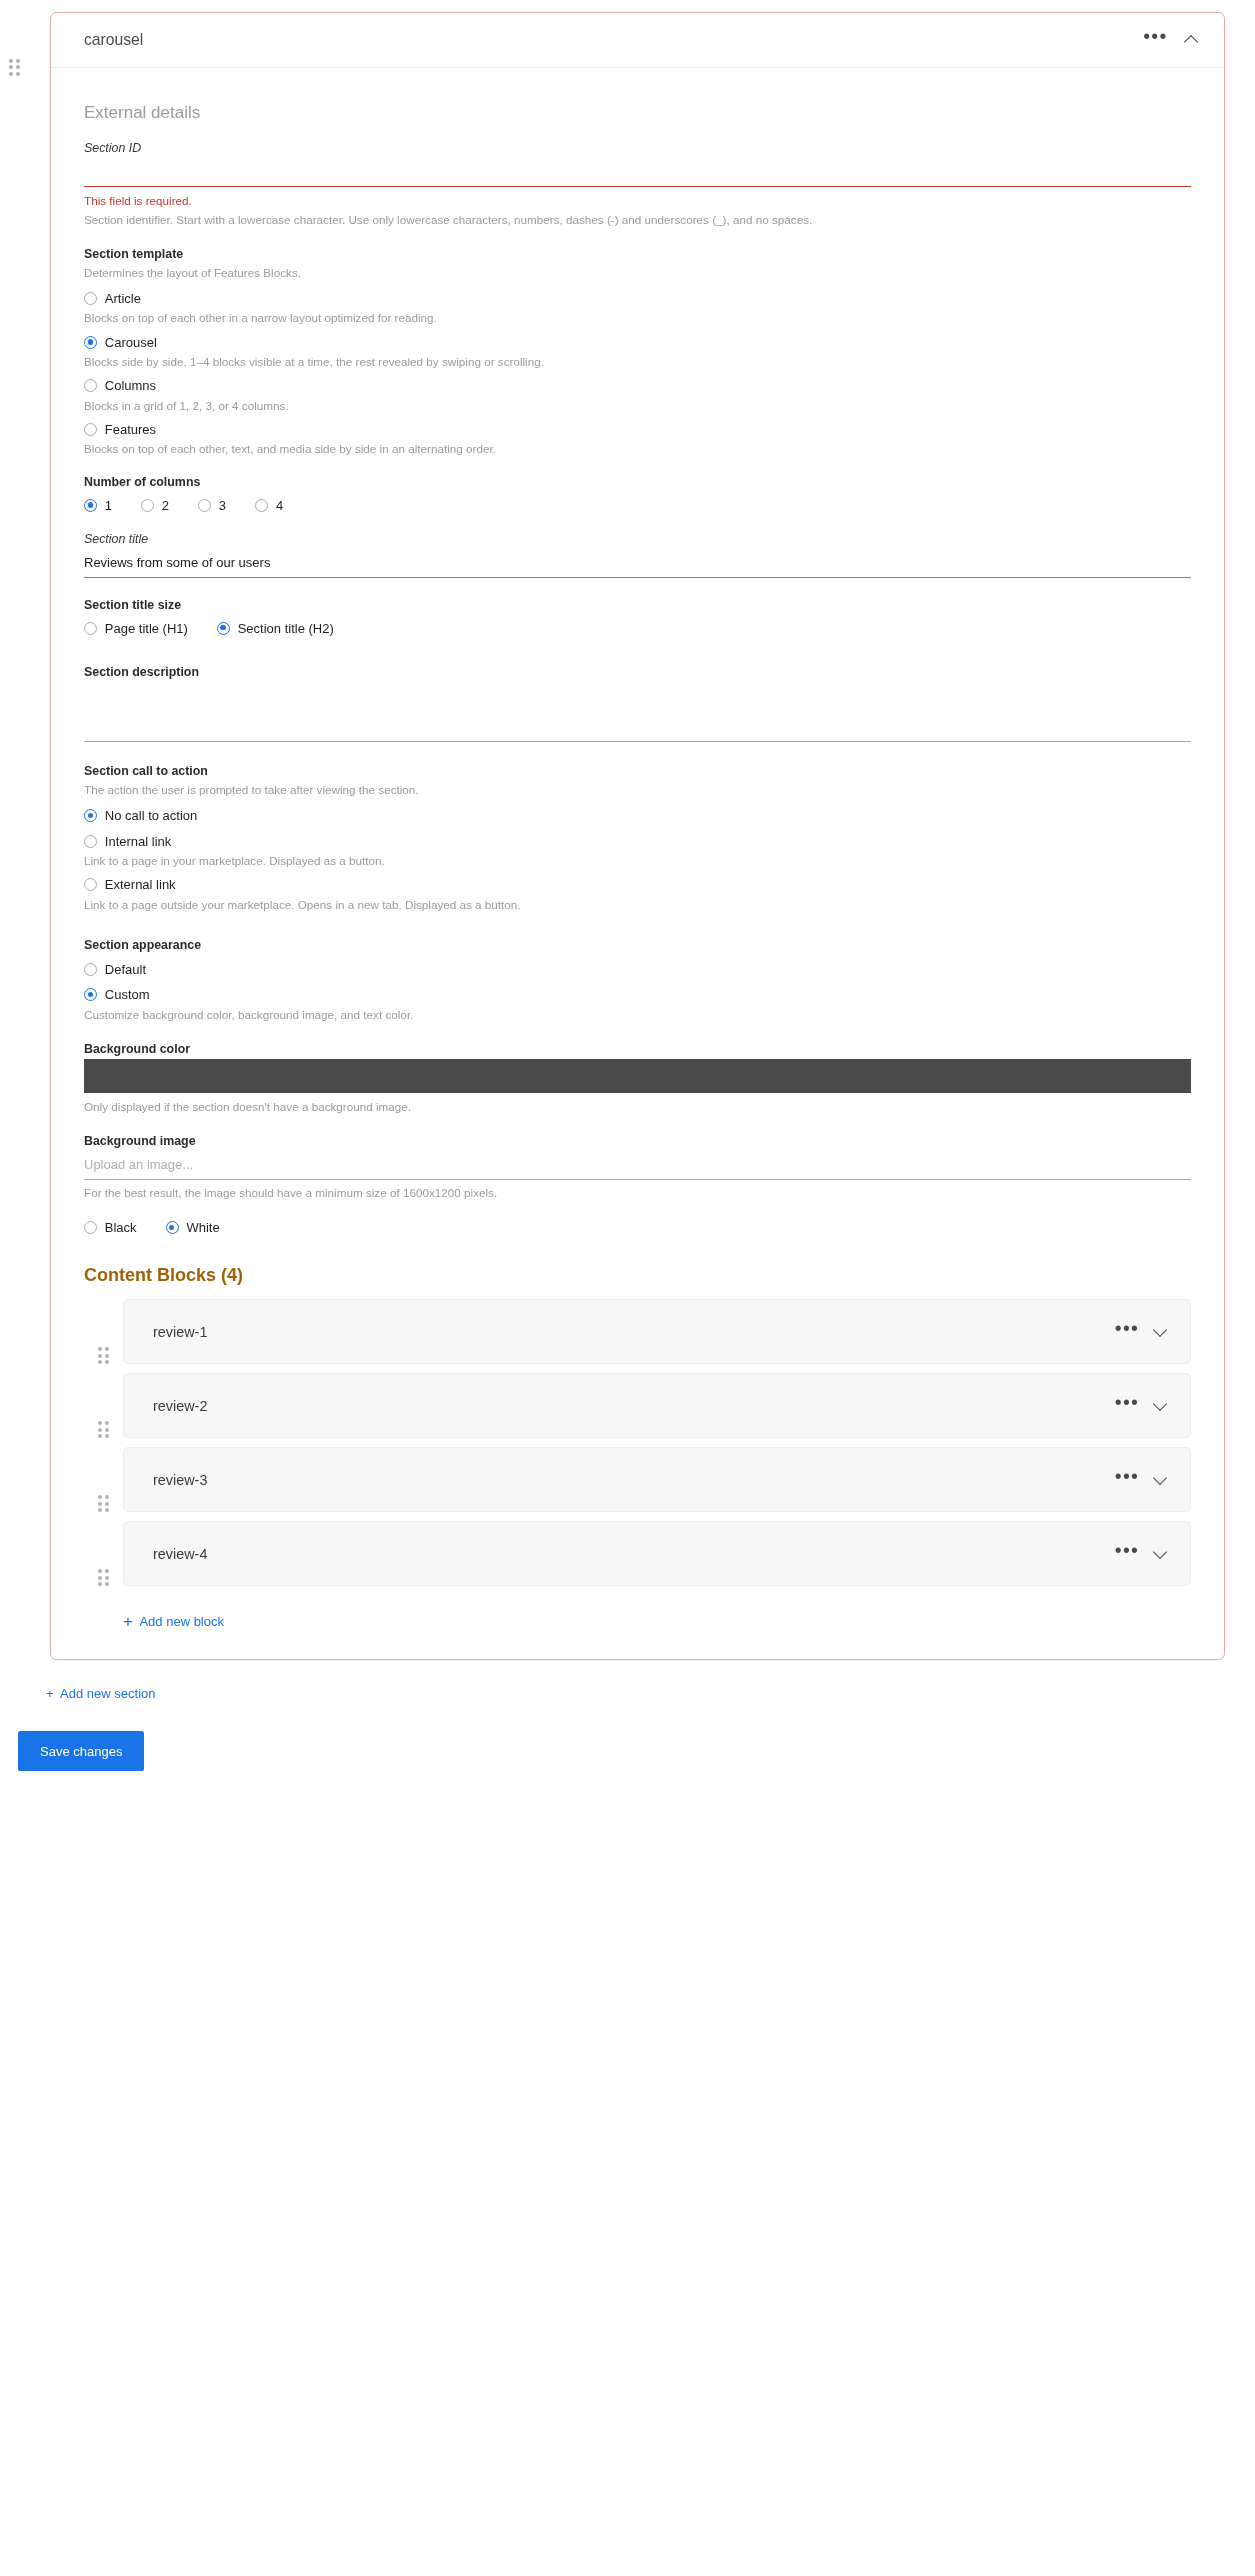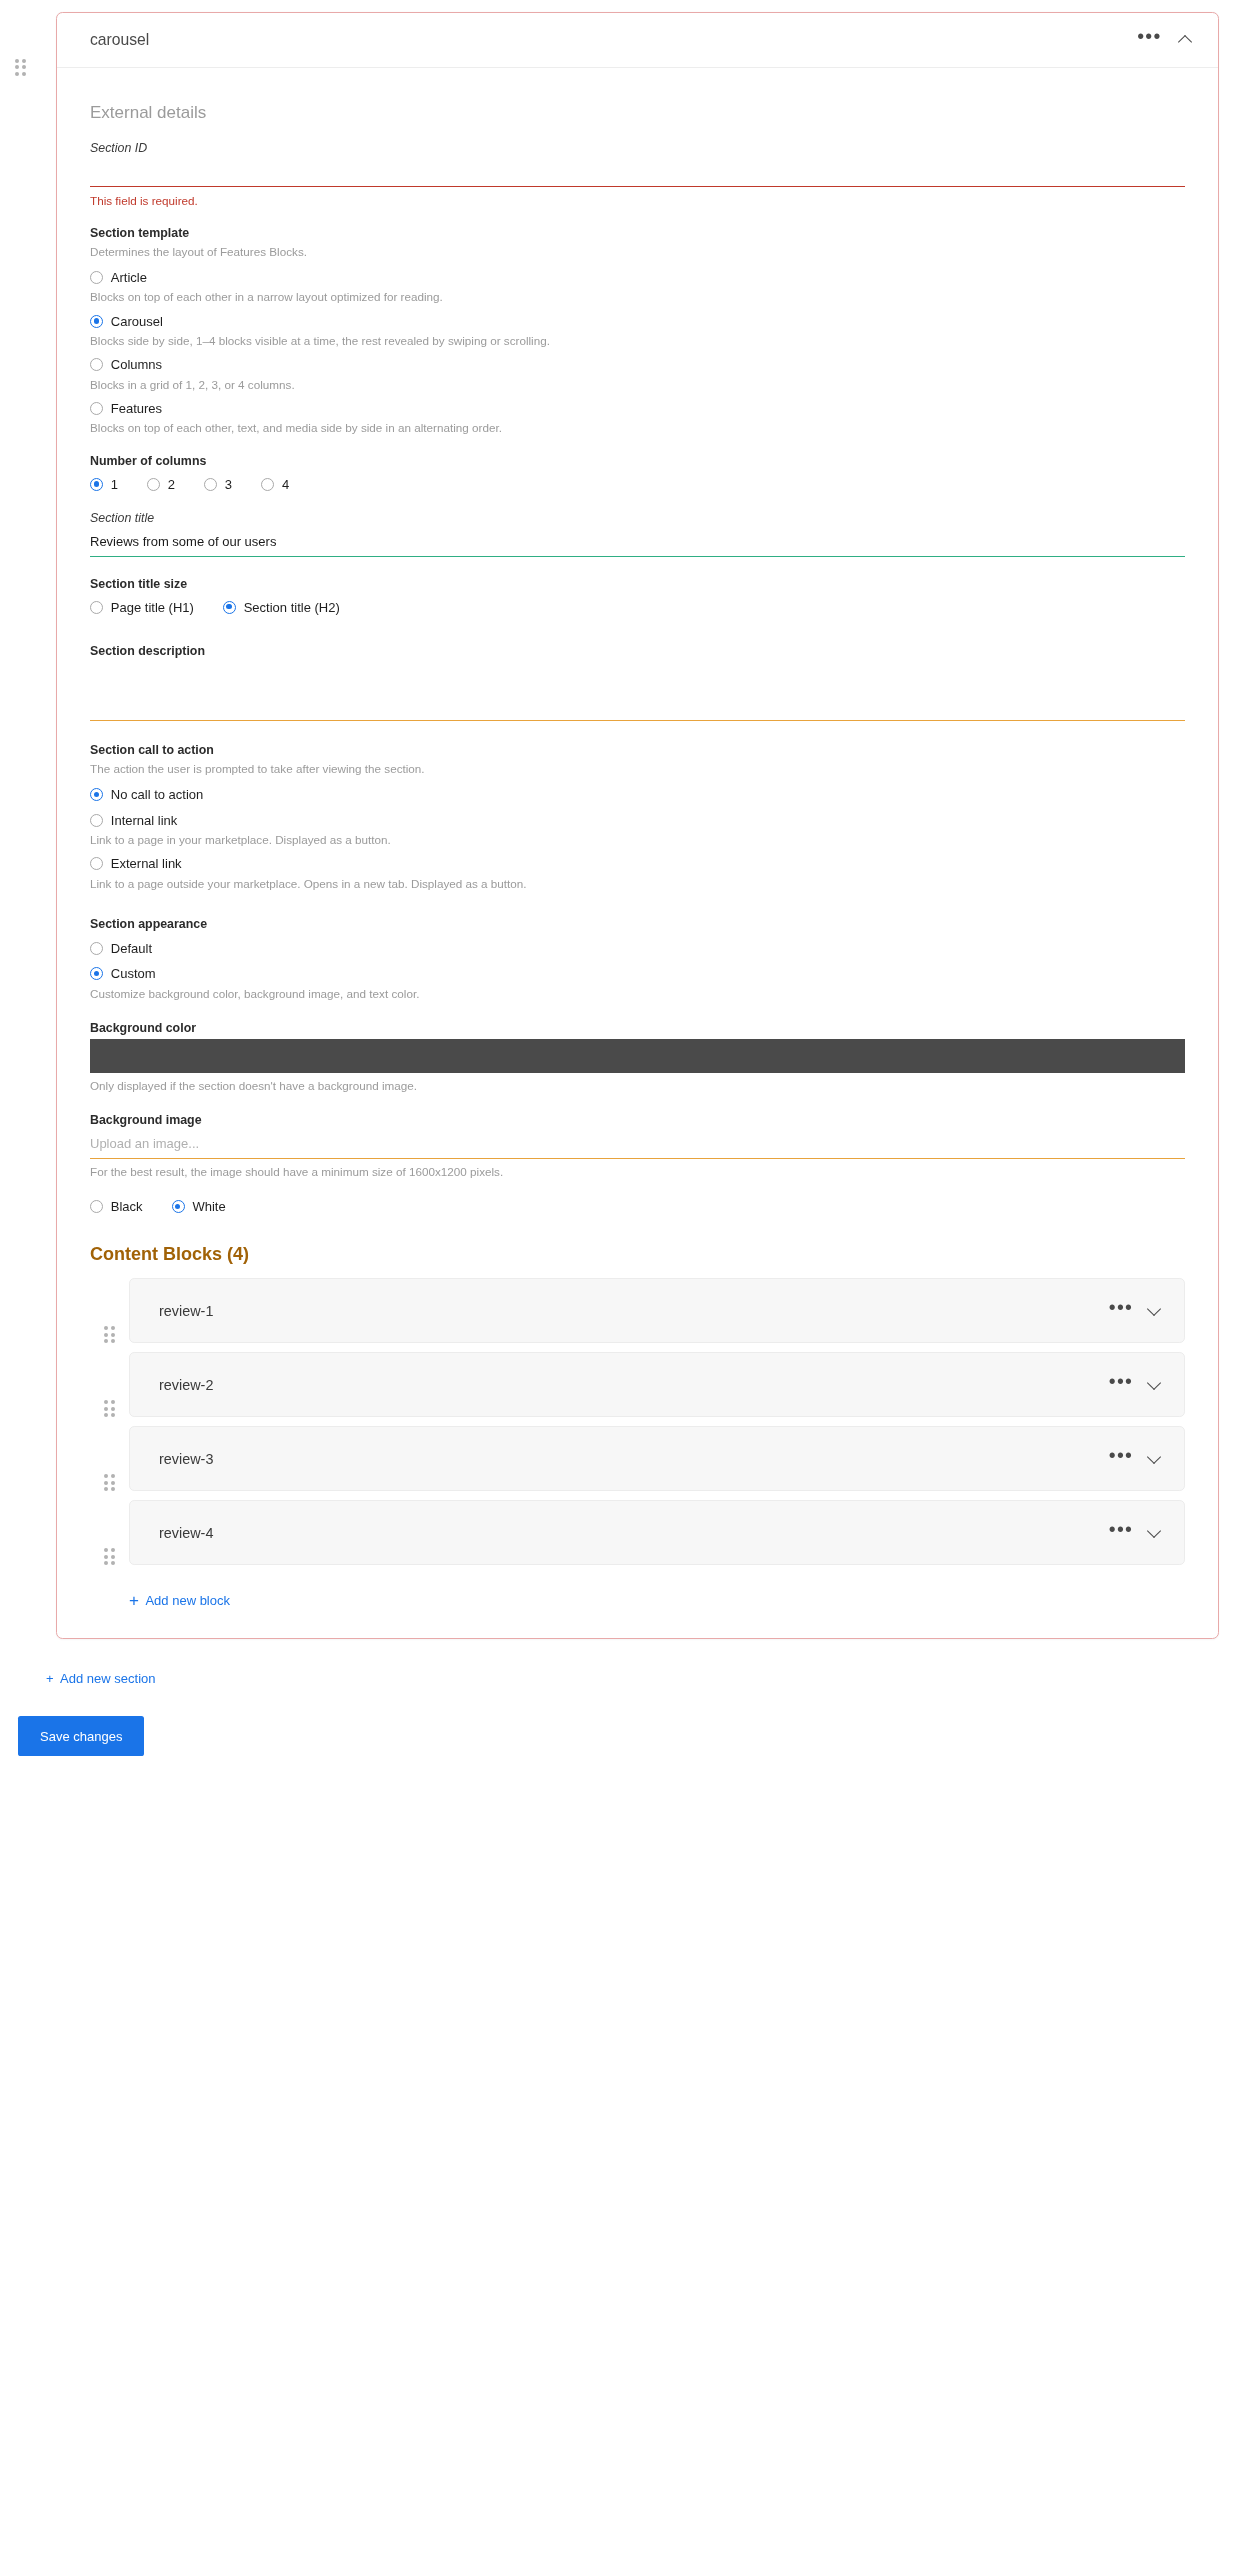--- a/index.html
+++ b/index.html
@@ -32,21 +32,21 @@
   }
   .drag-dots i {
     display: block;
     width: 3.9px; height: 3.9px;
     border-radius: 50%;
     background: #b2b2b2;
   }
 
   .section-outer {
     position: relative;
-    margin: 10px;
+    margin: 4px;
   }
 
   .handle-outside {
     position: absolute;
     left: 5.2px;
     top: 47px;
   }
 
   .section-card {
     position: relative;
@@ -316,20 +316,21 @@
 
       <div class="section-body">
 
         <div class="group-title">External details</div>
 
         
         <div class="field-block">
           <div class="field-label plain">Section ID</div>
           <input class="text-input error" type="text" value="" placeholder="" style="">
           <div class="error-text">This field is required.</div>
+          <div class="help-text">Section identifier. Start with a lowercase character. Use only lowercase characters, numbers, dashes (-) and underscores (_), and no spaces.</div>
         </div>
 
         
         <div class="field-block">
           <div class="field-label">Section template</div>
           <div class="help-text" style="margin-top:2.6px">Determines the layout of Features Blocks.</div>
 
           <div class="radio-row">
             <span class="radio"></span>
             <span class="radio-label">Article</span>

